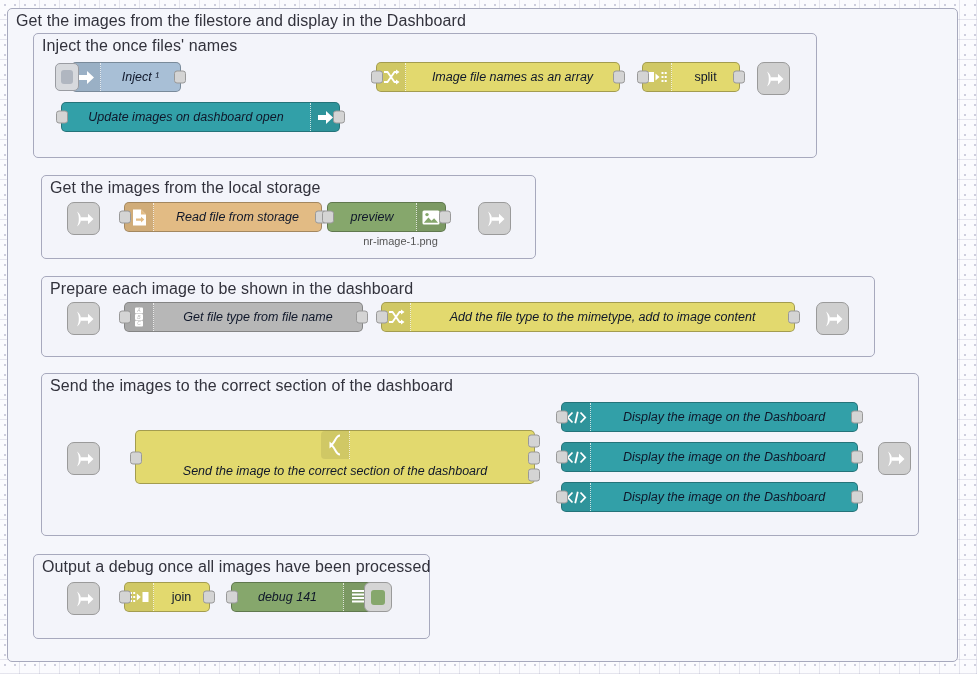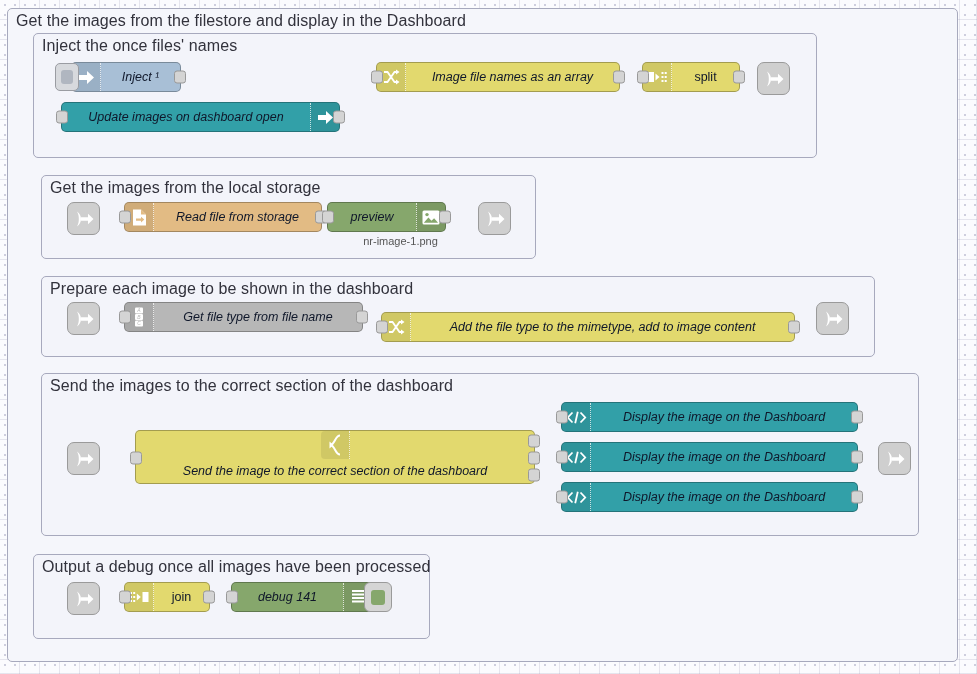--- a/index.html
+++ b/index.html
@@ -329,21 +329,21 @@
         <text x="8" y="18.3" font-size="5" font-family="Liberation Sans, sans-serif" fill="#b7b7b7" text-anchor="middle">C</text>
       </svg>
     </div>
     <div class="body">
         <span class="label">Get file type from file name</span>
       </div>
     <span class="port in"></span>
     <span class="port out"></span>
   </div>
 
-  <div class="node c-yellow" style="left:381px;top:312px;width:414px;">
+  <div class="node c-yellow" style="left:381px;top:302px;width:414px;">
     <div class="ico left">
       <svg width="17" height="16" viewBox="0 0 17 16">
         <path fill="none" stroke="#fff" stroke-width="1.8" d="M1 3h3.5l7 10H15M1 13h3.5l7-10H15"></path>
         <path fill="#fff" d="M13 0.5l3.5 2.5L13 5.5z"></path>
           <path fill="#fff" d="M13 10.5l3.5 2.5L13 15.5z"></path>
       </svg>
     </div>
     <div class="body">
         <span class="label">Add the file type to the mimetype, add to image content</span>
       </div>

